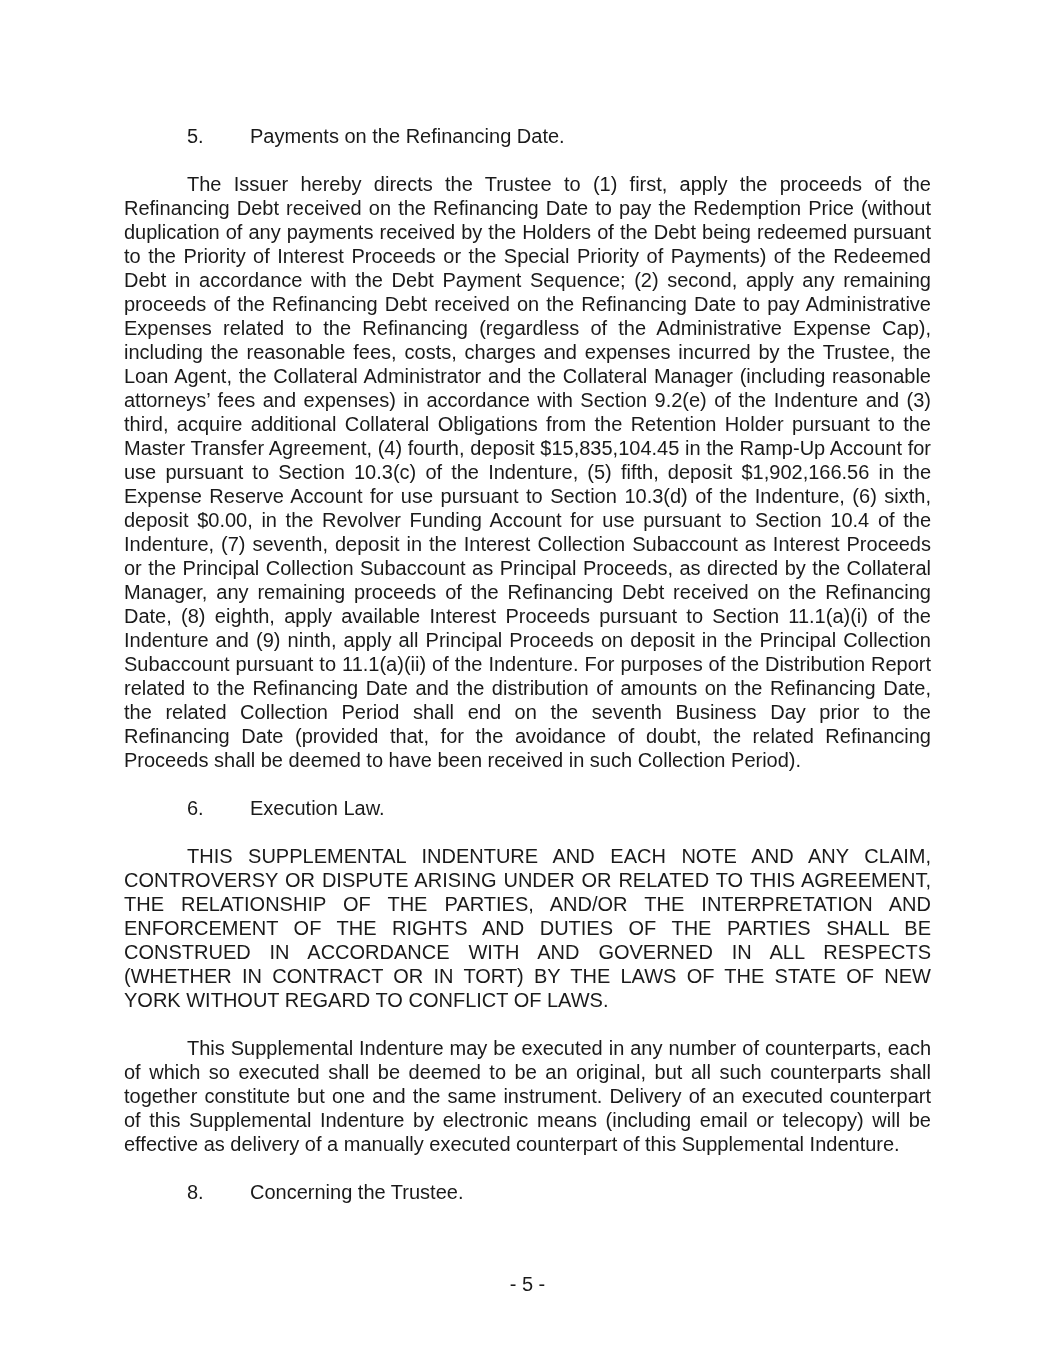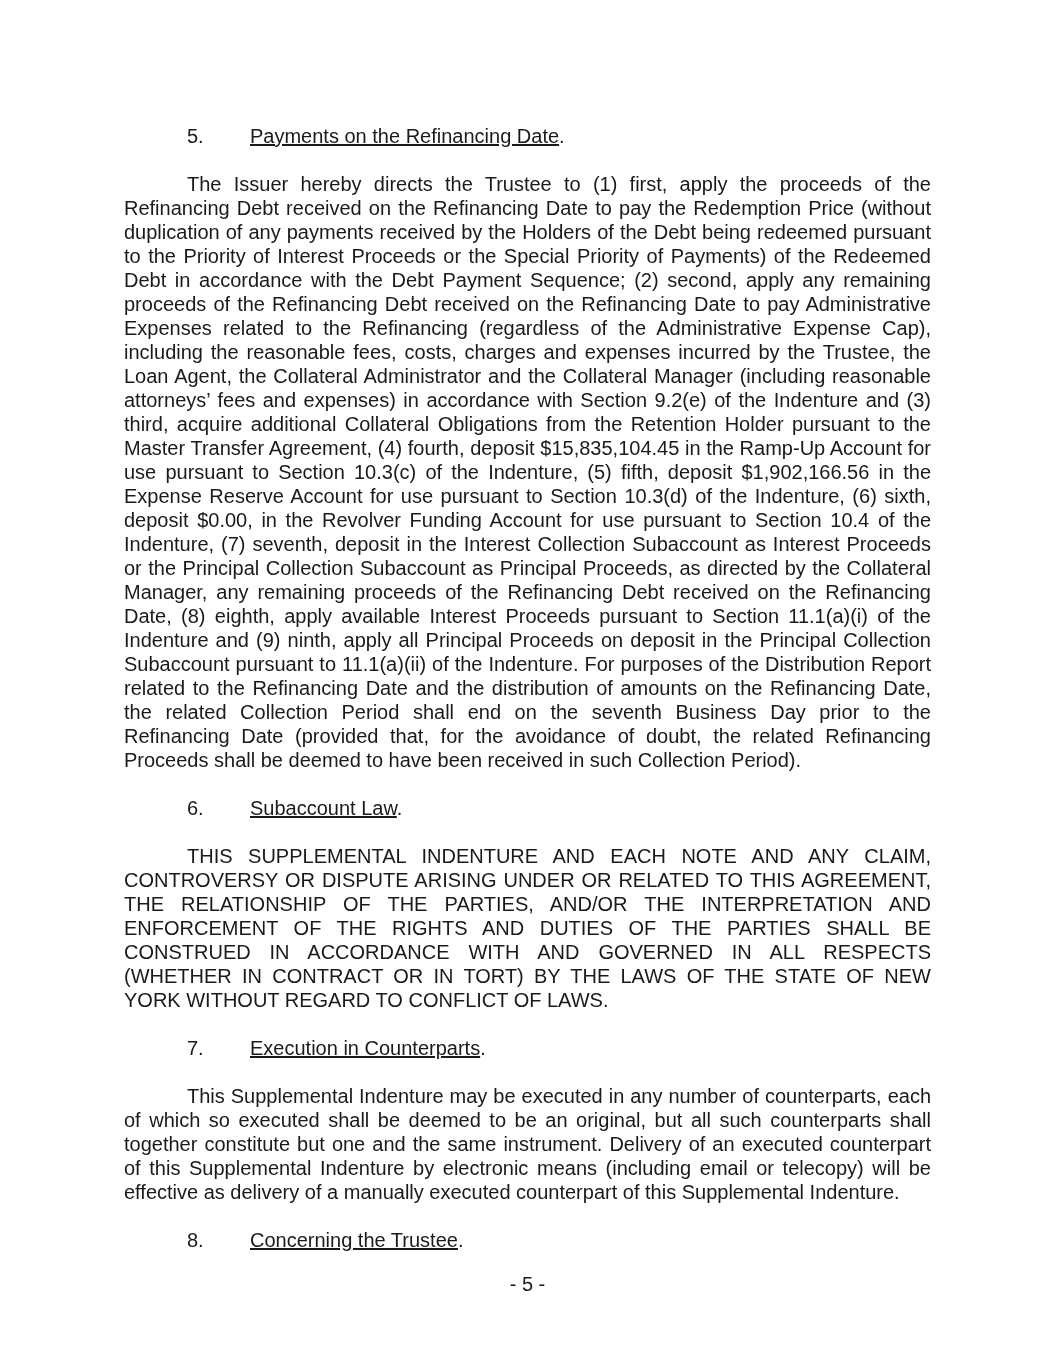--- a/index.html
+++ b/index.html
@@ -27,21 +27,20 @@
   .section-heading {
     margin: 0 0 24px 0;
     white-space: nowrap;
   }
   .sec-num {
     display: inline-block;
     margin-left: 63px;
     width: 63px;
   }
   .sec-title {
-    text-decoration: underline;
     text-align: right;
   }
   .body-para {
     margin: 17px 0 24px 0;
     text-align: justify;
     text-indent: 63px;
   }
   .page-footer {
     position: absolute;
     left: 0;
@@ -52,24 +51,23 @@
 </style>
 </head>
 <body>
 
 <div class="page">
   <main class="content">
 
     <div class="section-heading"><span class="sec-num">5.</span><span class="sec-title">Payments on the Refinancing Date</span><span class="sec-period">.</span></div>
     <p class="body-para">The Issuer hereby directs the Trustee to (1) first, apply the proceeds of the Refinancing Debt received on the Refinancing Date to pay the Redemption Price (without duplication of any payments received by the Holders of the Debt being redeemed pursuant to the Priority of Interest Proceeds or the Special Priority of Payments) of the Redeemed Debt in accordance with the Debt Payment Sequence; (2) second, apply any remaining proceeds of the Refinancing Debt received on the Refinancing Date to pay Administrative Expenses related to the Refinancing (regardless of the Administrative Expense Cap), including the reasonable fees, costs, charges and expenses incurred by the Trustee, the Loan Agent, the Collateral Administrator and the Collateral Manager (including reasonable attorneys’ fees and expenses) in accordance with Section 9.2(e) of the Indenture and (3) third, acquire additional Collateral Obligations from the Retention Holder pursuant to the Master Transfer Agreement, (4) fourth, deposit $15,835,104.45 in the Ramp-Up Account for use pursuant to Section 10.3(c) of the Indenture, (5) fifth, deposit $1,902,166.56 in the Expense Reserve Account for use pursuant to Section 10.3(d) of the Indenture, (6) sixth, deposit $0.00, in the Revolver Funding Account for use pursuant to Section 10.4 of the Indenture, (7) seventh, deposit in the Interest Collection Subaccount as Interest Proceeds or the Principal Collection Subaccount as Principal Proceeds, as directed by the Collateral Manager, any remaining proceeds of the Refinancing Debt received on the Refinancing Date, (8) eighth, apply available Interest Proceeds pursuant to Section 11.1(a)(i) of the Indenture and (9) ninth, apply all Principal Proceeds on deposit in the Principal Collection Subaccount pursuant to 11.1(a)(ii) of the Indenture. For purposes of the Distribution Report related to the Refinancing Date and the distribution of amounts on the Refinancing Date, the related Collection Period shall end on the seventh Business Day prior to the Refinancing Date (provided that, for the avoidance of doubt, the related Refinancing Proceeds shall be deemed to have been received in such Collection Period).</p>
 
-    <div class="section-heading"><span class="sec-num">6.</span><span class="sec-title">Subaccount Law</span><span class="sec-period">.</span></div>
+    <div class="section-heading"><span class="sec-num">6.</span><span class="sec-title">Execution Law</span><span class="sec-period">.</span></div>
     <p class="body-para">THIS SUPPLEMENTAL INDENTURE AND EACH NOTE AND ANY CLAIM, CONTROVERSY OR DISPUTE ARISING UNDER OR RELATED TO THIS AGREEMENT, THE RELATIONSHIP OF THE PARTIES, AND/OR THE INTERPRETATION AND ENFORCEMENT OF THE RIGHTS AND DUTIES OF THE PARTIES SHALL BE CONSTRUED IN ACCORDANCE WITH AND GOVERNED IN ALL RESPECTS (WHETHER IN CONTRACT OR IN TORT) BY THE LAWS OF THE STATE OF NEW YORK WITHOUT REGARD TO CONFLICT OF LAWS.</p>
 
-    <div class="section-heading"><span class="sec-num">7.</span><span class="sec-title">Execution in Counterparts</span><span class="sec-period">.</span></div>
     <p class="body-para">This Supplemental Indenture may be executed in any number of counterparts, each of which so executed shall be deemed to be an original, but all such counterparts shall together constitute but one and the same instrument. Delivery of an executed counterpart of this Supplemental Indenture by electronic means (including email or telecopy) will be effective as delivery of a manually executed counterpart of this Supplemental Indenture.</p>
 
     <div class="section-heading"><span class="sec-num">8.</span><span class="sec-title">Concerning the Trustee</span><span class="sec-period">.</span></div>
 
   </main>
 
   <div class="page-footer">- 5 -</div>
 </div>
 
 </body></html>

